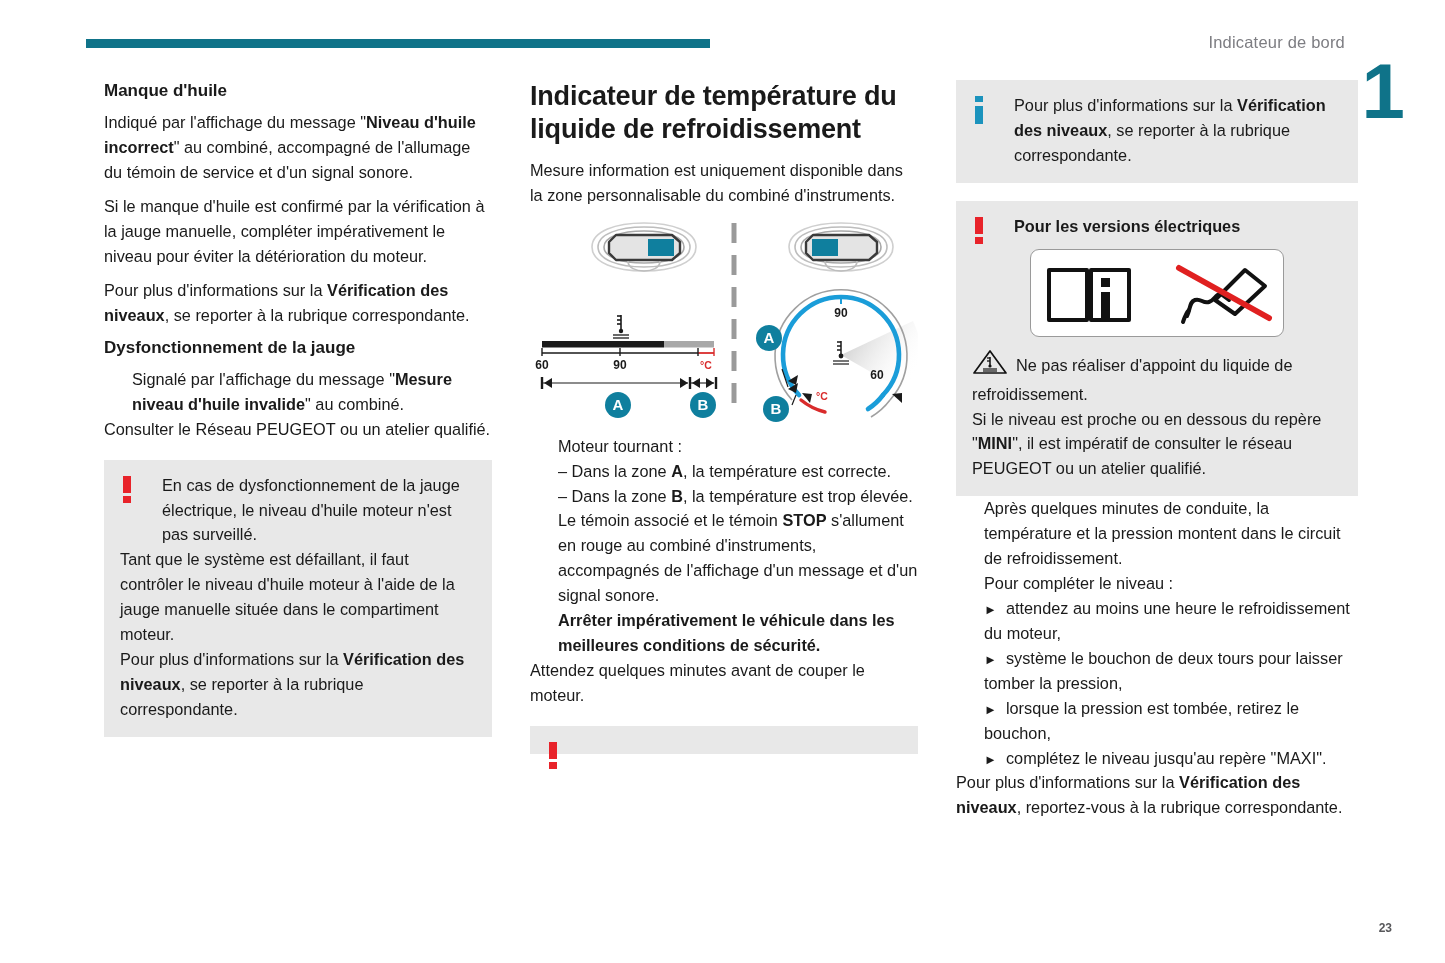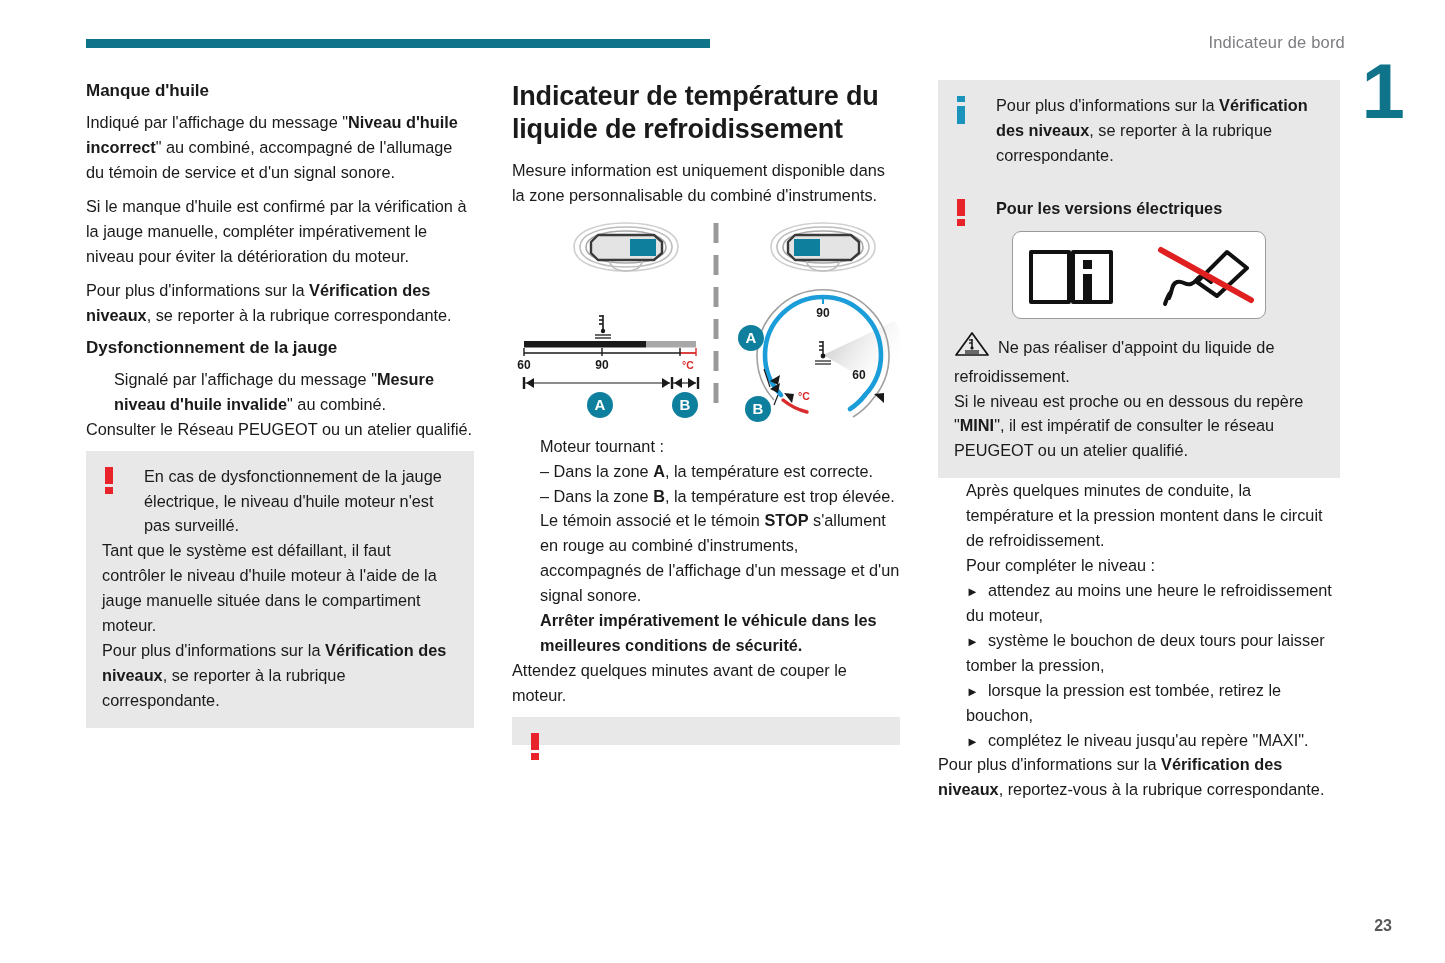--- a/index.html
+++ b/index.html
@@ -34,32 +34,33 @@
     right: 42px; top: 58px;
     font-size: 78px;
     font-weight: bold;
     color: #0f7389;
     line-height: 0.85;
     letter-spacing: -2px;
   }
   .page-number {
     position: absolute;
     right: 53px; bottom: 28px;
-    font-size: 16px;
+    font-size: 12px;
     color: #58585b;
     font-weight: bold;
   }
 
   
   .columns {
     position: absolute;
     left: 86px; top: 80px;
     width: 1272px;
     display: flex;
     gap: 38px;
+    justify-content: flex-end;
   }
   .col { width: 388px; }
   .col-2 { width: 388px; }
   .col-3 { width: 402px; }
 
   h2.sect {
     font-size: 17px;
     font-weight: bold;
     margin: 0 0 9px 0;
     line-height: 1.25;
@@ -76,21 +77,21 @@
     line-height: 1.53;
     margin: 0 0 9px 0;
   }
   p.body.tight { margin-bottom: 0; margin-left: 28px; }
   b { font-weight: bold; }
 
   
   .note {
     background: #e8e8e8;
     padding: 13px 16px 15px 16px;
-    margin-top: 0;
+    margin-top: 18px;
     position: relative;
   }
   .note p {
     font-size: 16.3px;
     line-height: 1.53;
     margin: 0;
   }
   .note .firstline { padding-left: 42px; }
 
   

